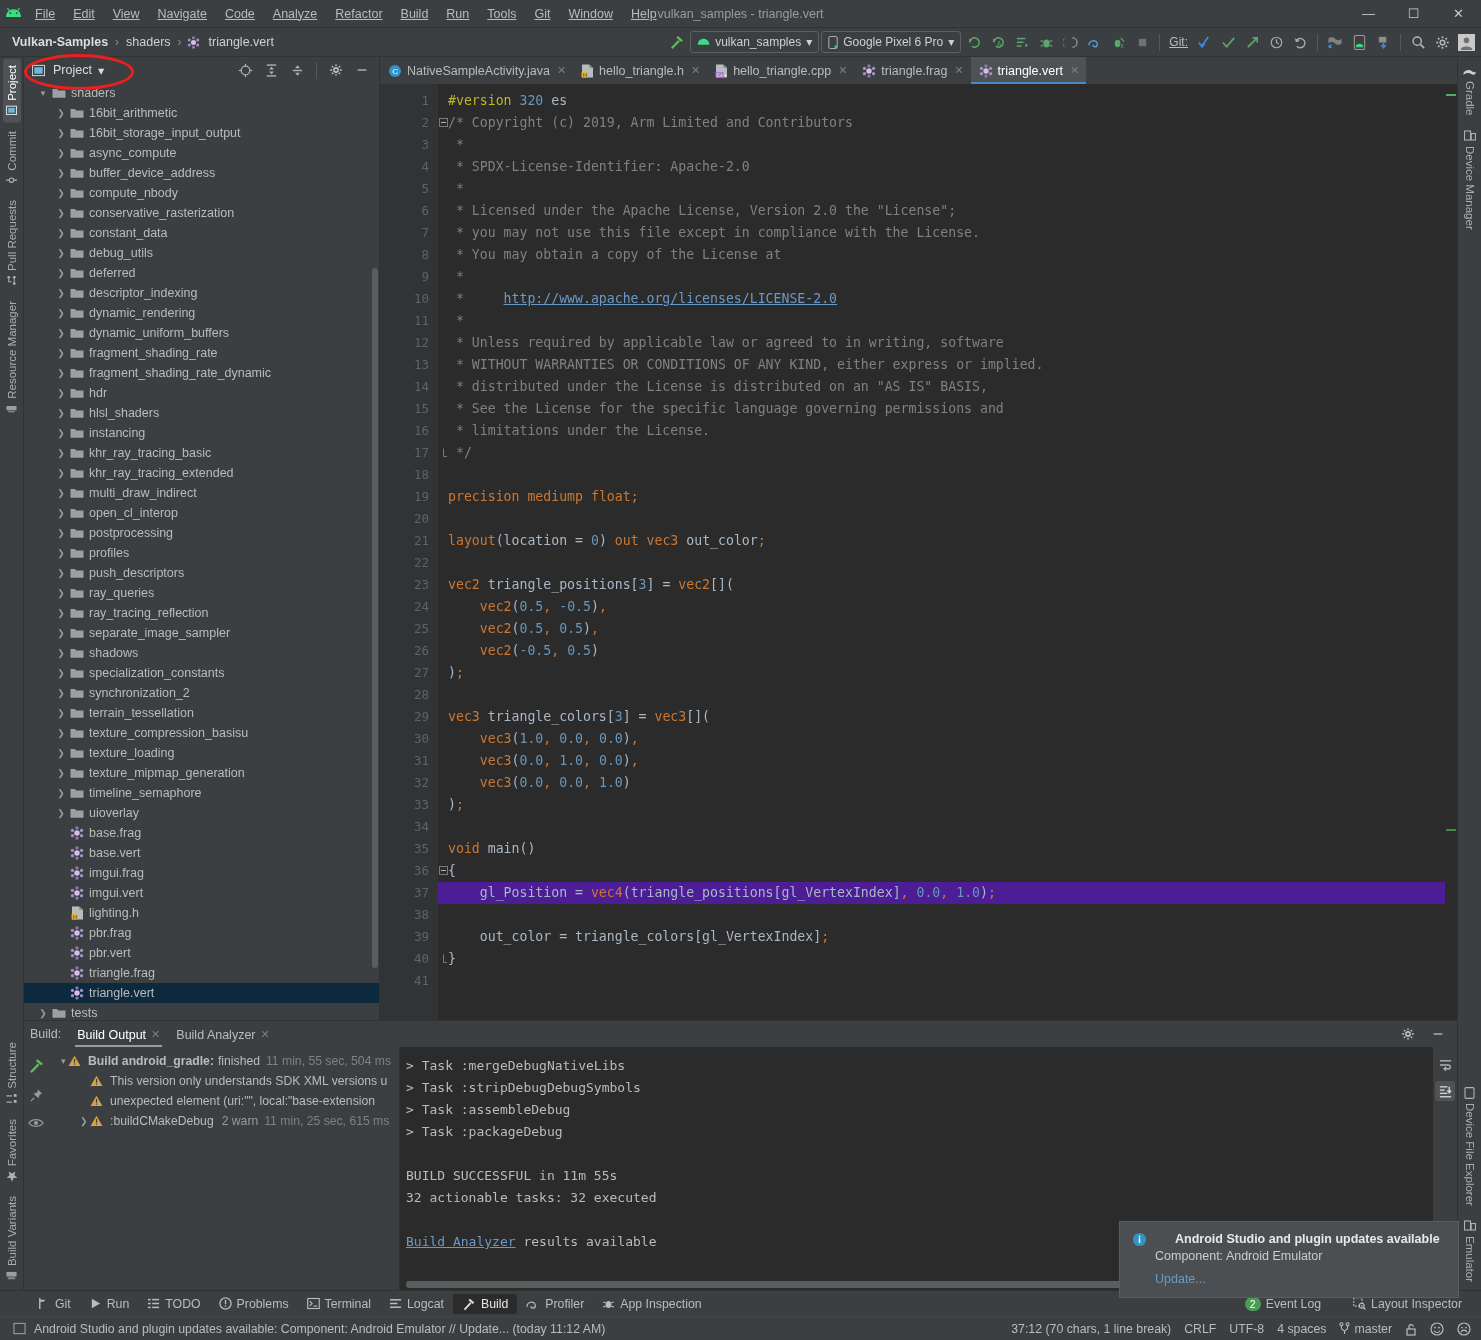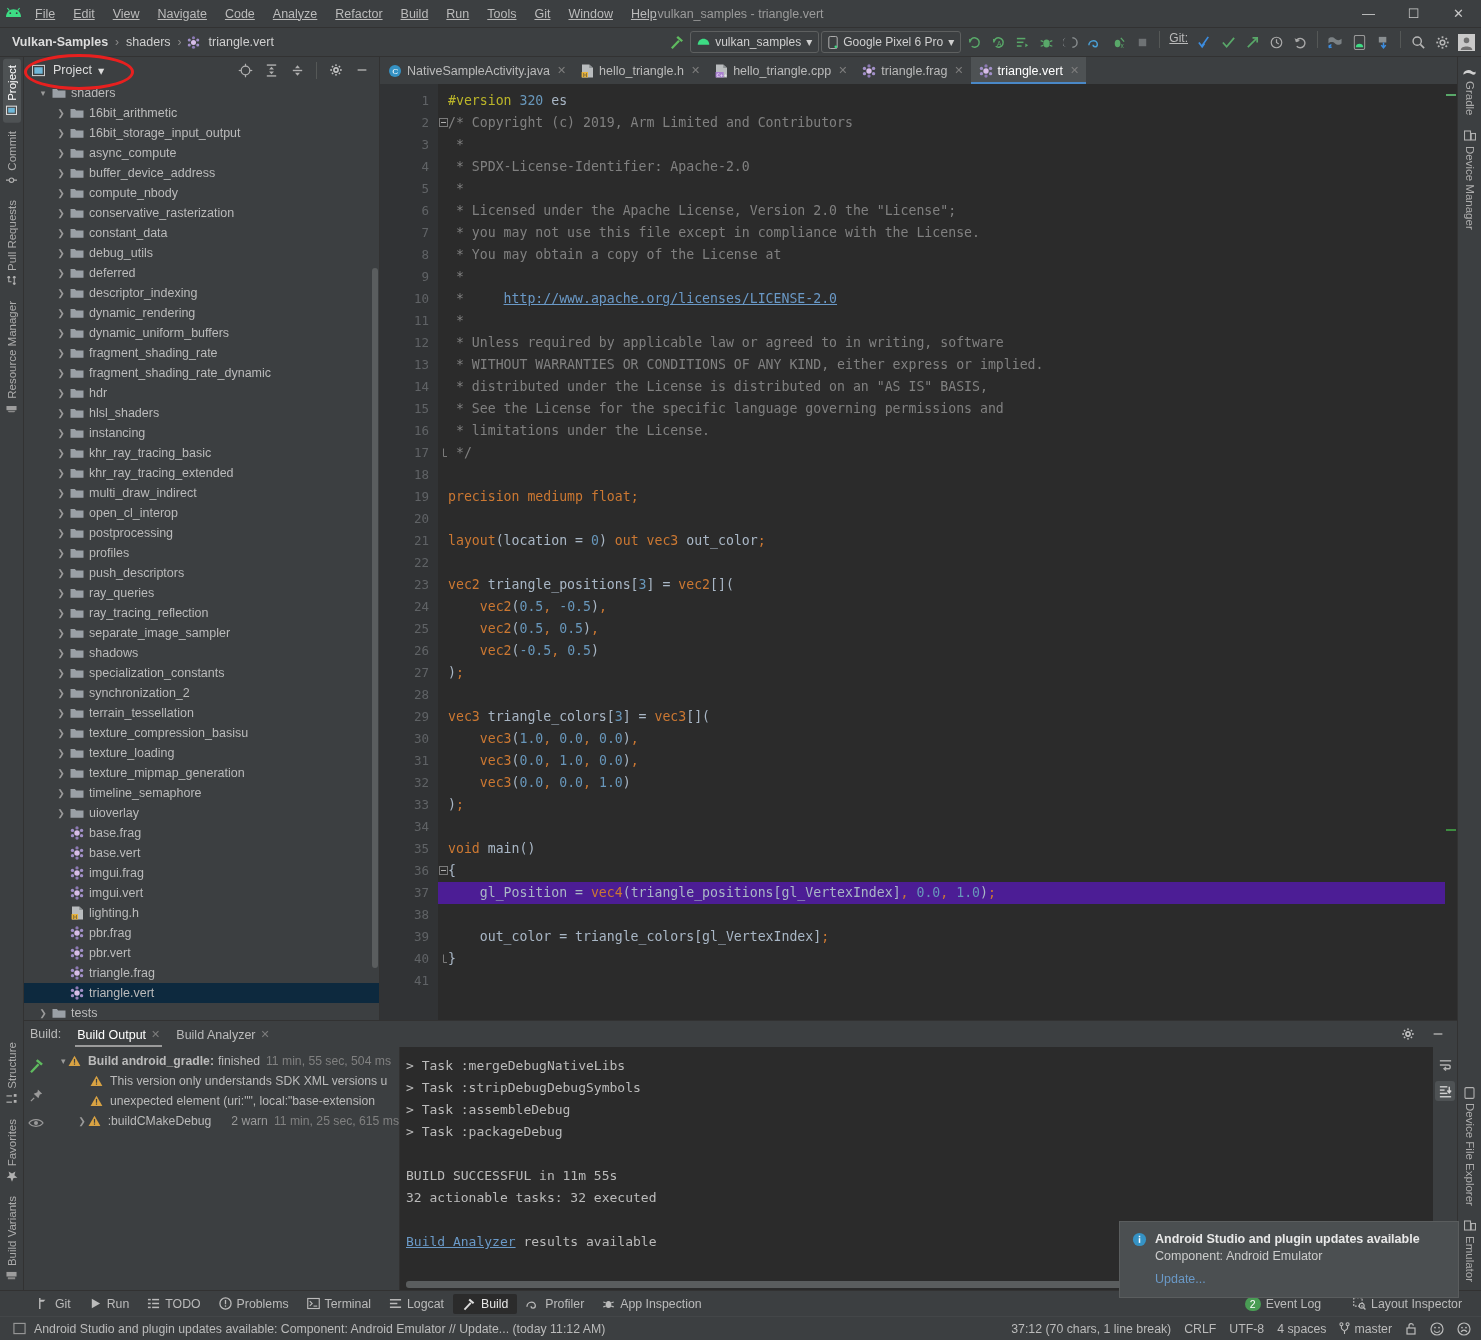--- a/index.html
+++ b/index.html
@@ -27,21 +27,21 @@
 
   
   .navbar {
     height: 29px; background: #3c3f41; display: flex; align-items: center;
     border-bottom: 1px solid #323232; flex: 0 0 29px; padding-left: 8px; position: relative;
   }
   .crumbs { display: flex; align-items: center; font-size: 12.5px; gap: 2px; }
   .crumbs .c { padding: 1px 4px; color: #cfcfcf; white-space: nowrap; }
   .crumbs .c.bold { font-weight: bold; color: #dcdcdc; }
   .crumbs .sep { color: #8c8c8c; font-size: 12px; padding: 0 1px; }
-  .tbar { margin-left: auto; display: flex; align-items: flex-start; gap: 2px; padding-right: 4px; }
+  .tbar { margin-left: auto; display: flex; align-items: center; gap: 2px; padding-right: 4px; }
   .combo {
     display: flex; align-items: center; gap: 5px; height: 22px; padding: 0 6px;
     border: 1px solid #5e6060; border-radius: 3px; background: #3c3f41; font-size: 12px; color: #cfcfcf;
     white-space: nowrap;
   }
   .tbtn { width: 22px; height: 22px; display: flex; align-items: center; justify-content: center; border-radius: 3px; }
   .divider-v { width: 1px; height: 17px; background: #555857; margin: 0 4px; }
   .gitlabel { font-size: 12px; color: #bbbbbb; padding: 0 3px; text-decoration: underline; }
 
   
@@ -122,34 +122,34 @@
   .smallbtn { width: 20px; height: 20px; display: flex; align-items: center; justify-content: center; border-radius: 3px; }
   .smallbtn.on { background: #4e5254; }
 
   .hscroll { position: absolute; left: 0; bottom: 2px; height: 7px; background: #5a5d5e; border-radius: 3px; }
 
   
   .notif {
     position: absolute; right: 22px; bottom: 42px; width: 340px; background: #4b4f51;
     border: 1px solid #5a5d5e; padding: 10px 12px 10px 12px; z-index: 40;
   }
-  .notif .ttl { font-size: 12.5px; font-weight: bold; color: #e8e8e8; }
+  .notif .ttl { font-size: 12.5px; font-weight: bold; color: #e8e8e8; margin-left: 20px; }
   .notif .sub { font-size: 12.5px; color: #cccccc; margin-top: 3px; }
   .notif .lk { font-size: 12.5px; color: #6a99c7; margin-top: 9px; display: inline-block; }
   .notif-row { display: flex; gap: 8px; }
 
   
   .statusrow { height: 26px; background: #3c3f41; display: flex; align-items: center; border-top: 1px solid #323232; flex: 0 0 26px; font-size: 12.3px; }
   .sbtn { display: flex; align-items: center; gap: 5px; padding: 3px 9px; color: #bbbbbb; border-radius: 2px; white-space: nowrap; }
   .sbtn.active { background: #2b2b2b; color: #e6e6e6; }
   .statusrow .right { margin-left: auto; display: flex; align-items: center; gap: 14px; padding-right: 10px; }
   .badge { background: #499c54; color: #fff; border-radius: 8px; font-size: 10.5px; padding: 1px 5px; }
 
   .bottomrow { height: 24px; background: #3c3f41; display: flex; align-items: center; padding-left: 10px; flex: 0 0 24px; font-size: 12.3px; color: #bbbbbb; border-top: 1px solid #434648; }
-  .bottomrow .right { margin-left: auto; display: flex; align-items: center; gap: 13px; padding-right: 10px; color: #bbbbbb; }
+  .bottomrow .right { margin-left: auto; display: flex; align-items: flex-end; gap: 13px; padding-right: 10px; color: #bbbbbb; }
 
   .ellipse {
     position: absolute; left: 24px; top: 54px; width: 110px; height: 36px;
     border: 3px solid #e8201f; border-radius: 50%; z-index: 60; pointer-events: none;
   }
   svg { display: block; }
 </style>
 </head>
 <body>
 
@@ -1305,21 +1305,21 @@
               <div class="brow">
                 <span style="width: 42px; display: inline-flex; justify-content: flex-end; color: rgb(154, 154, 154); font-size: 9px;">❯&nbsp;</span>
                 <span class="warn">
                   <svg width="13" height="12" viewBox="0 0 14 13">
                     <path d="M7 0.8 L13.4 12 H0.6 Z" fill="#d9a343"></path>
                     <rect x="6.35" y="4.2" width="1.3" height="4.2" fill="#3c3f41"></rect>
                     <rect x="6.35" y="9.2" width="1.3" height="1.3" fill="#3c3f41"></rect>
                   </svg>
                 </span>
                 <span style="padding-left: 4px;">:buildCMakeDebug</span>
-                <span style="padding-left: 20px; color: rgb(154, 154, 154);">2 warn</span>
+                <span style="padding-left: 8px; color: rgb(154, 154, 154);">2 warn</span>
                 <span class="muted">11 min, 25 sec, 615 ms</span>
               </div>
             </div>
           <div class="bconsole" id="build-console">
             <div class="hscroll" style="left:6px; width:960px;"></div>
           <div class="conline">&gt; Task :mergeDebugNativeLibs</div>
               <div class="conline">&gt; Task :stripDebugDebugSymbols</div>
               <div class="conline">&gt; Task :assembleDebug</div>
               <div class="conline">&gt; Task :packageDebug</div>
               <div class="conline">&nbsp;</div>

